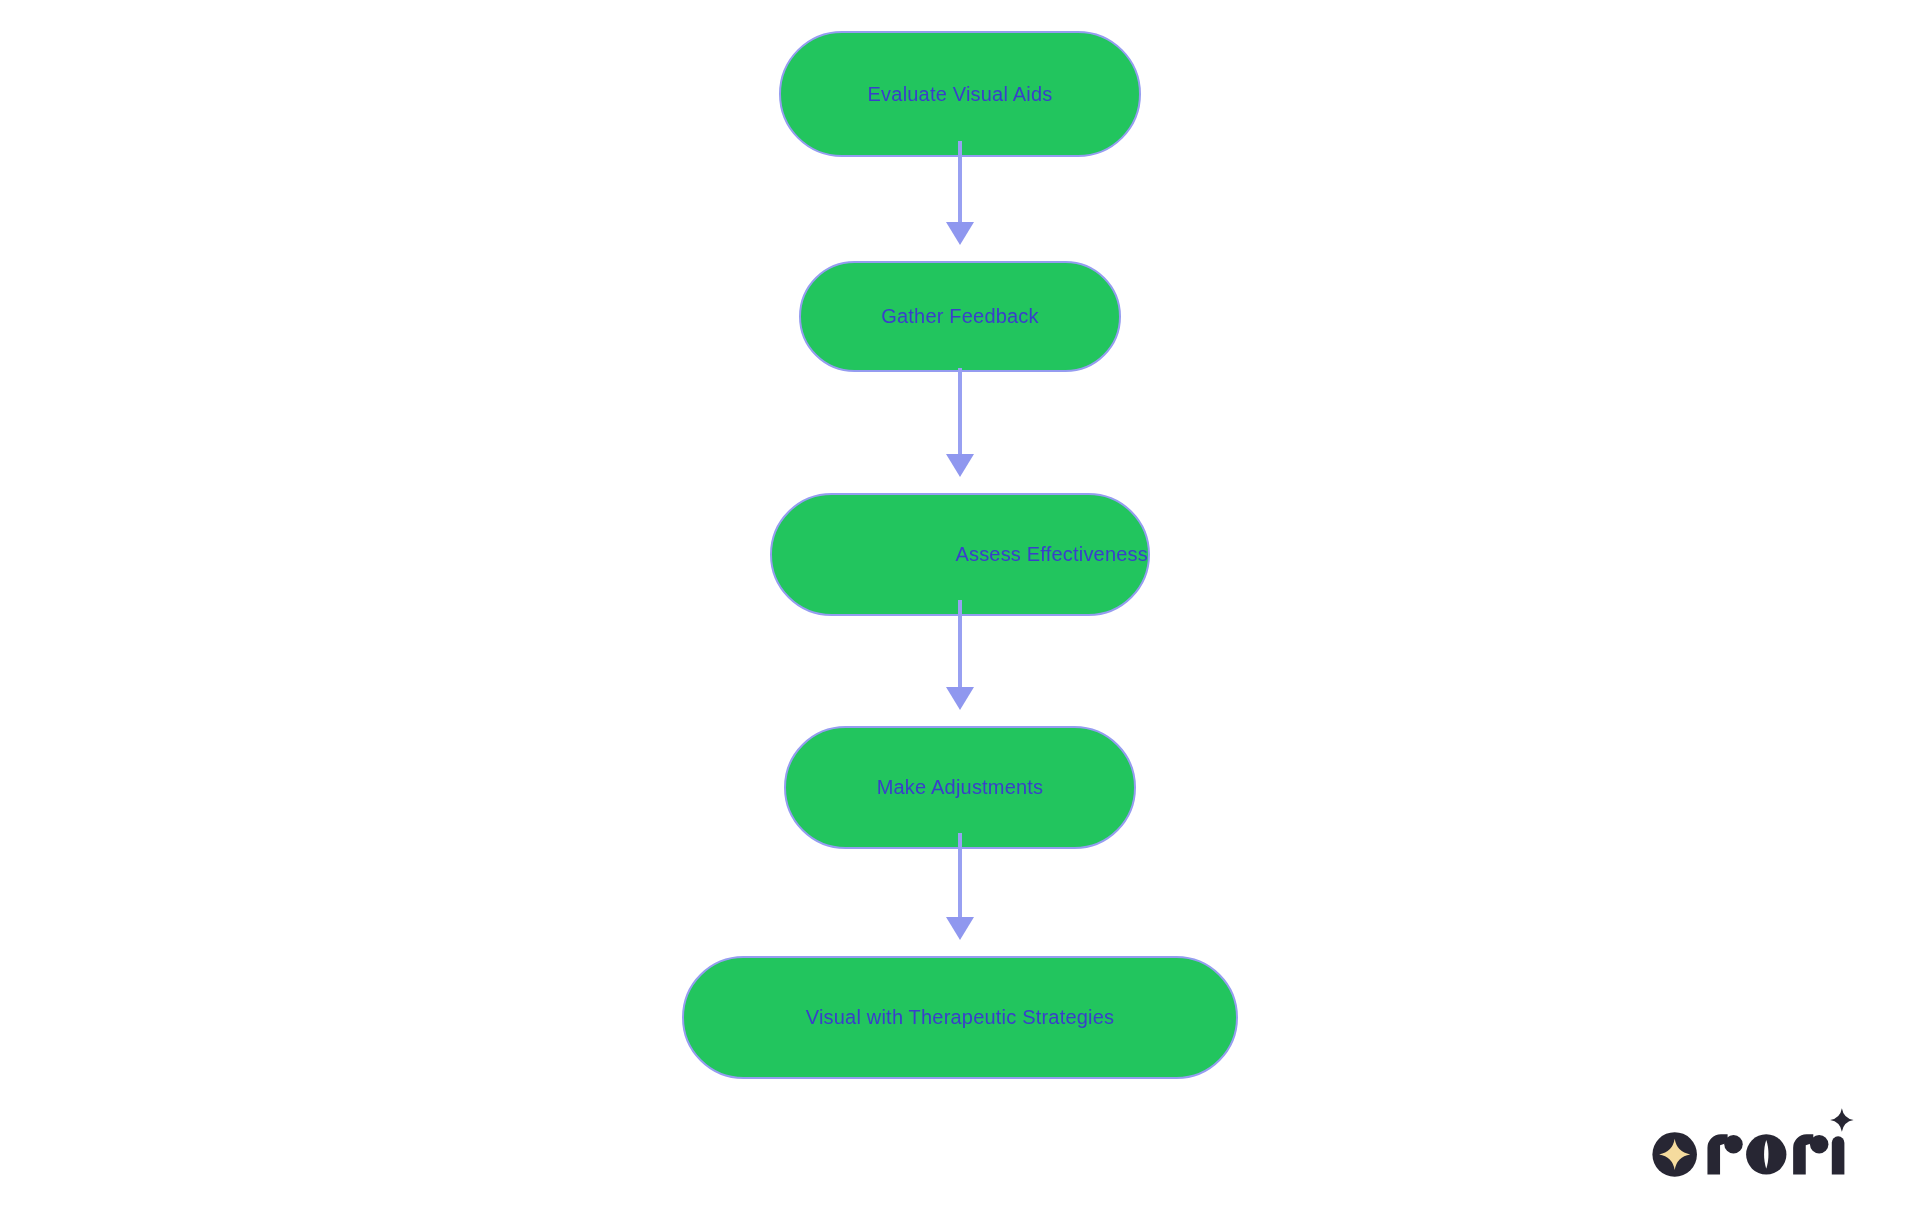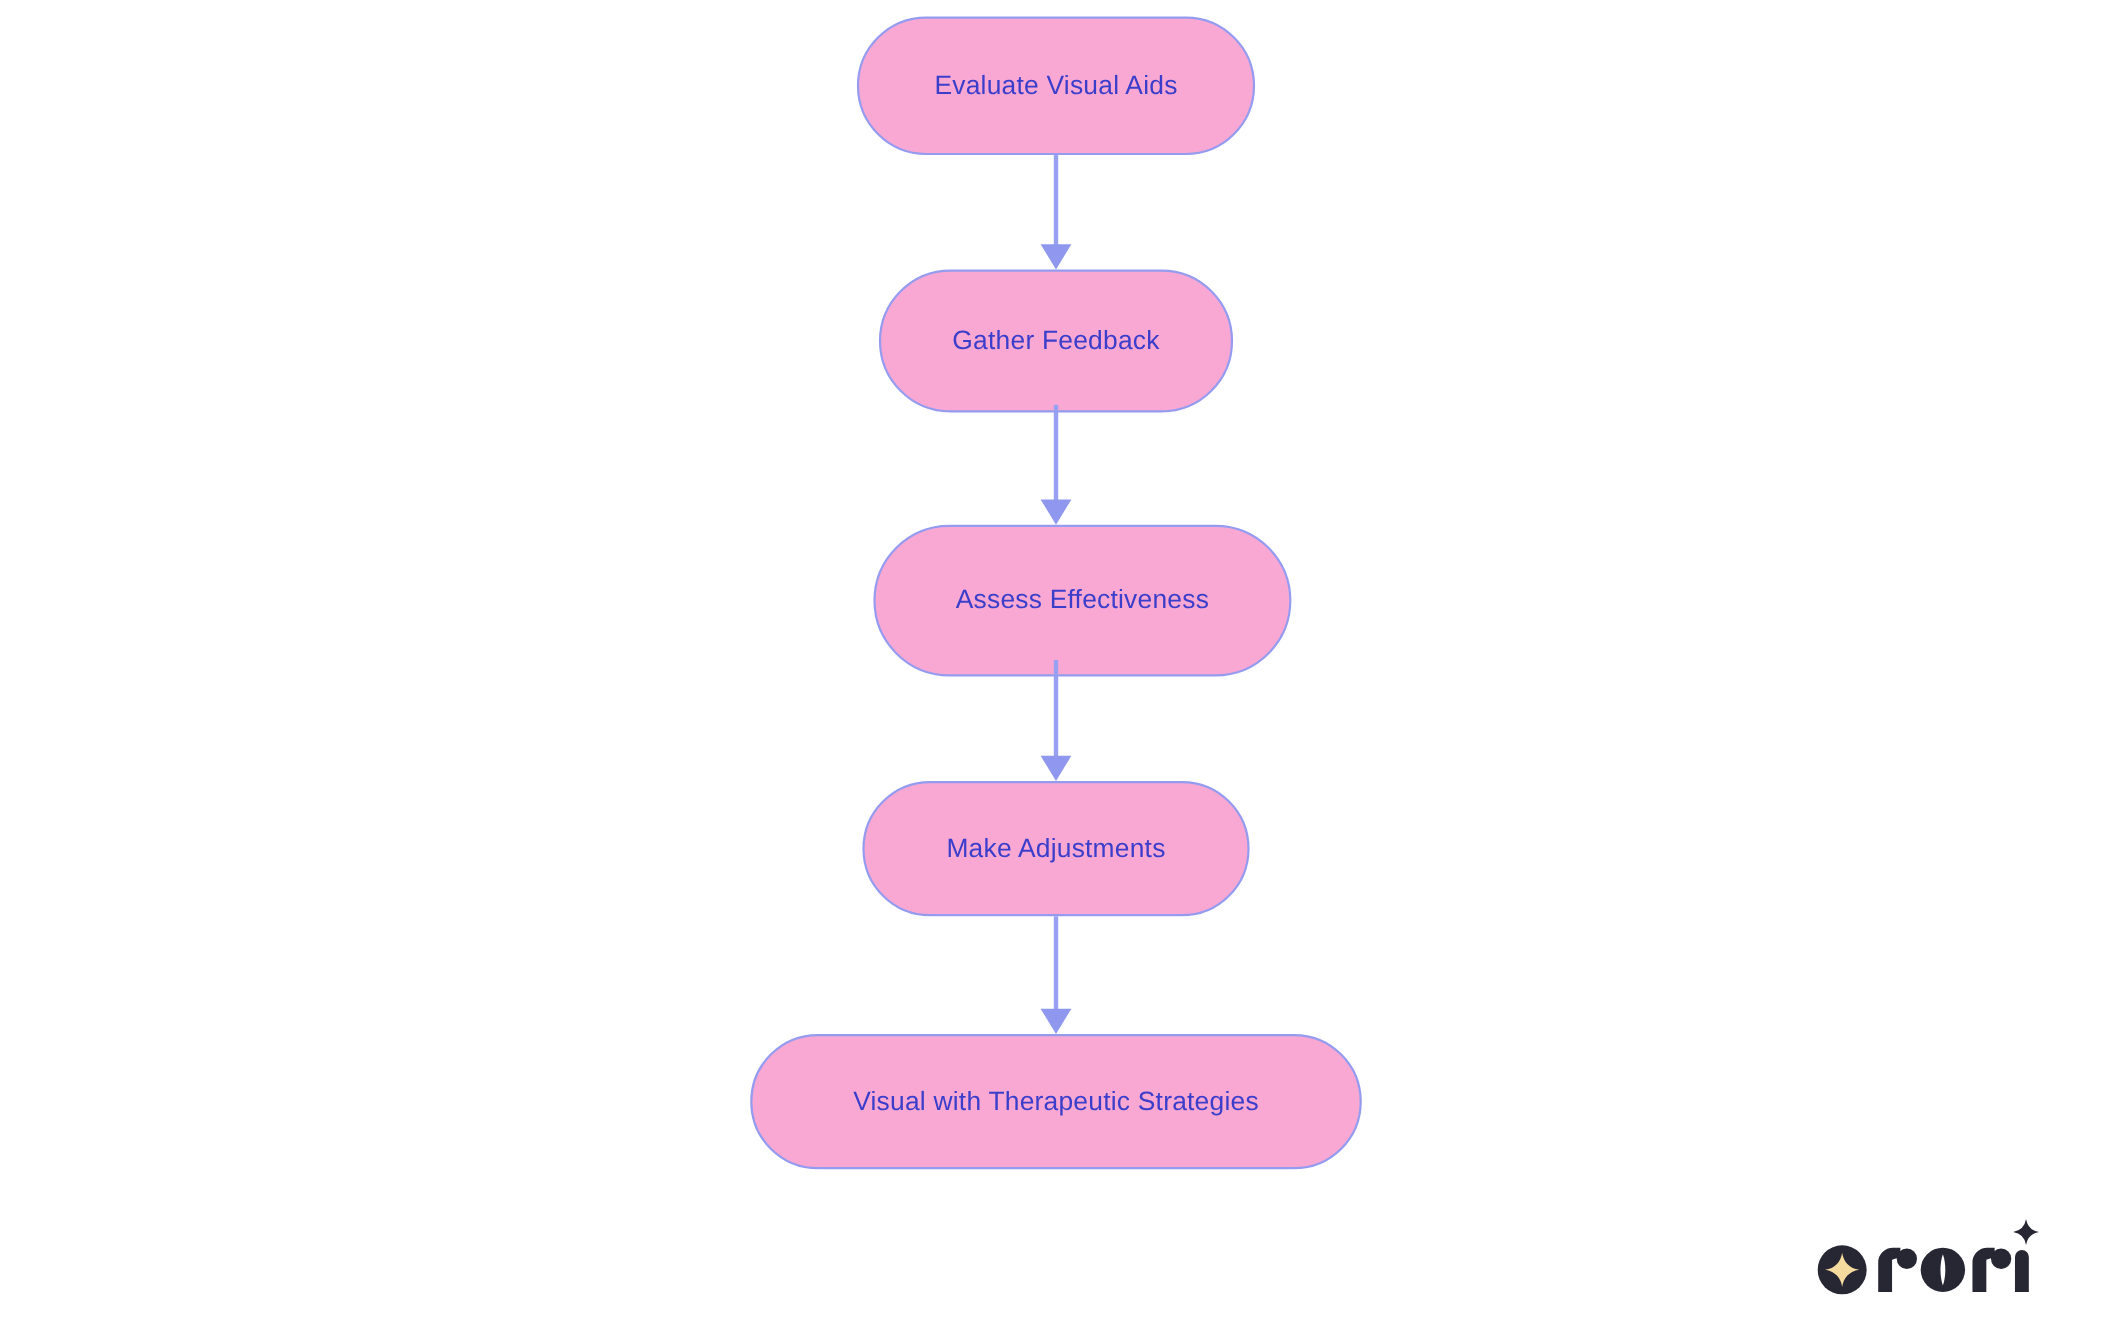--- a/index.html
+++ b/index.html
@@ -13,34 +13,35 @@
     height: 1215px;
     background: #ffffff;
     overflow: hidden;
     font-family: "Liberation Sans", sans-serif;
   }
 
   
   .node {
     position: absolute;
     box-sizing: border-box;
-    background: #f9a8d4;
+    background: #22c55e;
     border: 2px solid #959cf0;
     border-radius: 70px;
     display: flex;
     align-items: center;
     justify-content: center;
     color: #3a3ecb;
-    font-size: 24px;
+    font-size: 20px;
     letter-spacing: 0.2px;
     white-space: nowrap;
+    margin-top: 16px;
   }
   .node-1 { left: 779px; top: 15px;  width: 362px; height: 126px; }
-  .node-2 { left: 799px; top: 245px; width: 322px; height: 130px; }
-  .node-3 { left: 794px; top: 477px; width: 380px; height: 138px; }
+  .node-2 { left: 799px; top: 245px; width: 322px; height: 111px; }
+  .node-3 { left: 770px; top: 477px; width: 380px; height: 123px; justify-content: flex-end; }
   .node-4 { left: 784px; top: 710px; width: 352px; height: 123px; }
   .node-5 { left: 682px; top: 940px; width: 556px; height: 123px; }
 
   
   .stem {
     position: absolute;
     left: 958px;
     width: 4px;
     background: #98a0f2;
   }

